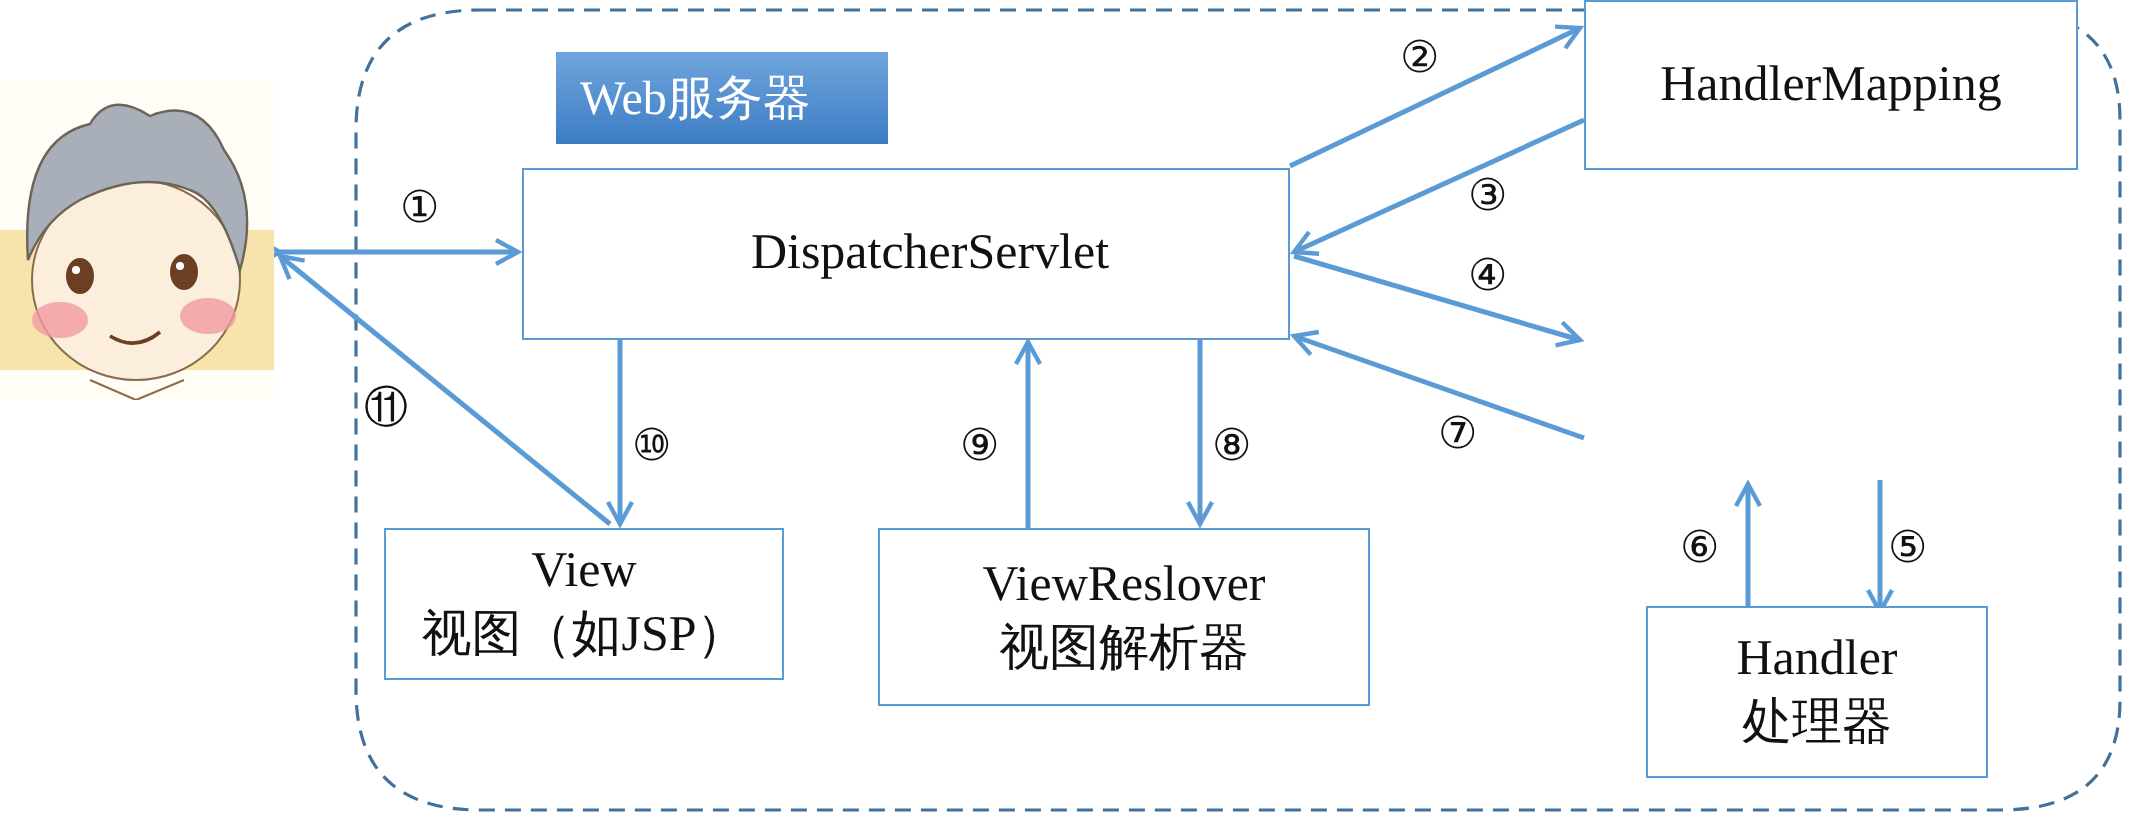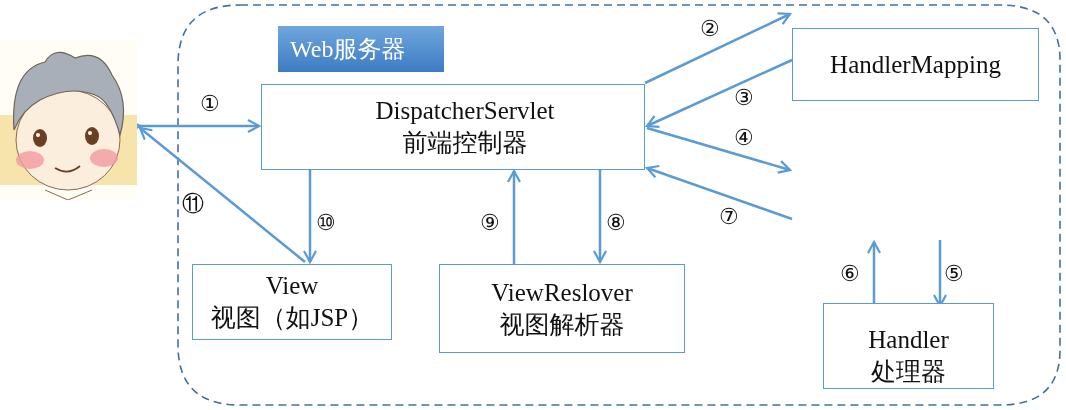--- a/index.html
+++ b/index.html
@@ -68,29 +68,28 @@
     <ellipse cx="30" cy="120" rx="14" ry="9" fill="#f19aa0" opacity="0.8"></ellipse>
     <ellipse cx="104" cy="118" rx="14" ry="9" fill="#f19aa0" opacity="0.8"></ellipse>
     <path d="M55,128 Q68,136 80,126" fill="none" stroke="#6b3f22" stroke-width="1.8"></path>
     <path d="M45,150 L68,160 L92,150" fill="none" stroke="#8a6b4a" stroke-width="1"></path>
   </svg>
 
   <div class="label-box">Web服务器</div>
 
   <div class="box" style="left:261px;top:84px;width:384px;height:86px;padding-left:24px;">
     <span>DispatcherServlet</span>
-    <span>前端控制器</span>
   </div>
 
-  <div class="box" style="left:792px;top:0px;width:247px;height:73px;margin-top:28px;">
+  <div class="box" style="left:792px;top:0px;width:247px;height:85px;">
     <span>HandlerMapping</span>
   </div>
 
 
-  <div class="box" style="left:823px;top:303px;width:171px;height:86px;justify-content:flex-end;">
+  <div class="box" style="left:823px;top:303px;width:171px;height:86px;">
     <span>Handler</span>
     <span>处理器</span>
   </div>
 
   <div class="box" style="left:439px;top:264px;width:246px;height:89px;">
     <span>ViewReslover</span>
     <span>视图解析器</span>
   </div>
 
   <div class="box" style="left:192px;top:264px;width:200px;height:76px;">

